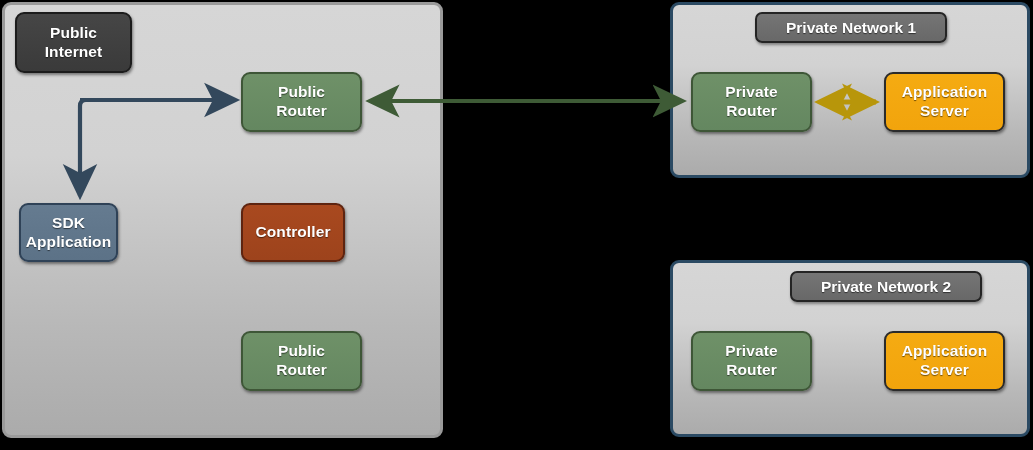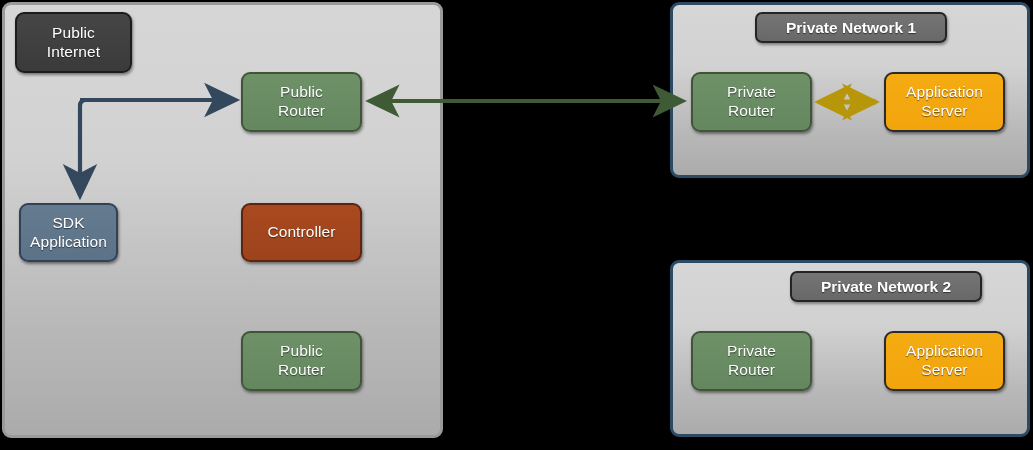--- a/index.html
+++ b/index.html
@@ -11,21 +11,21 @@
   
   .panel{position:absolute;border-radius:9px;
          background:linear-gradient(to bottom,#d6d6d6 0%,#d2d2d2 35%,#b8b8b8 75%,#ababab 100%);
          box-sizing:border-box;}
   .panel.gray{border:3px solid #9a9a9a;box-shadow:2px 3px 4px rgba(0,0,0,.55);}
   .panel.navy{border:3px solid #2b4a63;box-shadow:2px 3px 4px rgba(0,0,0,.55);}
 
   
   .node{position:absolute;box-sizing:border-box;border-radius:9px;
         display:flex;align-items:center;justify-content:flex-end;text-align:center;
-        color:#fff;font-weight:normal;font-size:15.5px;line-height:1.22;
+        color:#fff;font-weight:bold;font-size:15.5px;line-height:1.22;
         letter-spacing:.1px;
         text-shadow:0 1px 1px rgba(0,0,0,.55);
         box-shadow:1px 2px 3px rgba(0,0,0,.45);}
   .node span{display:block;width:100%;}
 
   .n-dark{background:linear-gradient(to bottom,#464646,#3a3a3a);border:2px solid #1c1c1c;}
   .n-green{background:linear-gradient(to bottom,#6f9168,#648760);border:2px solid #3e5637;}
   .n-blue{background:linear-gradient(to bottom,#657b90,#5c7287);border:2px solid #2f4257;}
   .n-rust{background:linear-gradient(to bottom,#a9491f,#9d431c);border:2px solid #5e2410;}
   .n-amber{background:linear-gradient(to bottom,#f5ab12,#f2a40c);border:2px solid #2b2b2b;}
@@ -56,21 +56,21 @@
   </div>
 
   <div class="node n-green" style="left:241px;top:72px;width:121px;height:60px;">
     <span>Public<br>Router</span>
   </div>
 
   <div class="node n-blue" style="left:19px;top:203px;width:99px;height:59px;">
     <span>SDK<br>Application</span>
   </div>
 
-  <div class="node n-rust" style="left:241px;top:203px;width:121px;height:59px;">
+  <div class="node n-rust" style="left:241px;top:203px;width:104px;height:59px;">
     <span>Controller</span>
   </div>
 
   <div class="node n-green" style="left:241px;top:331px;width:121px;height:60px;">
     <span>Public<br>Router</span>
   </div>
 
   <div class="panel navy" style="left:670px;top:2px;width:360px;height:176px;">
   </div>
 

